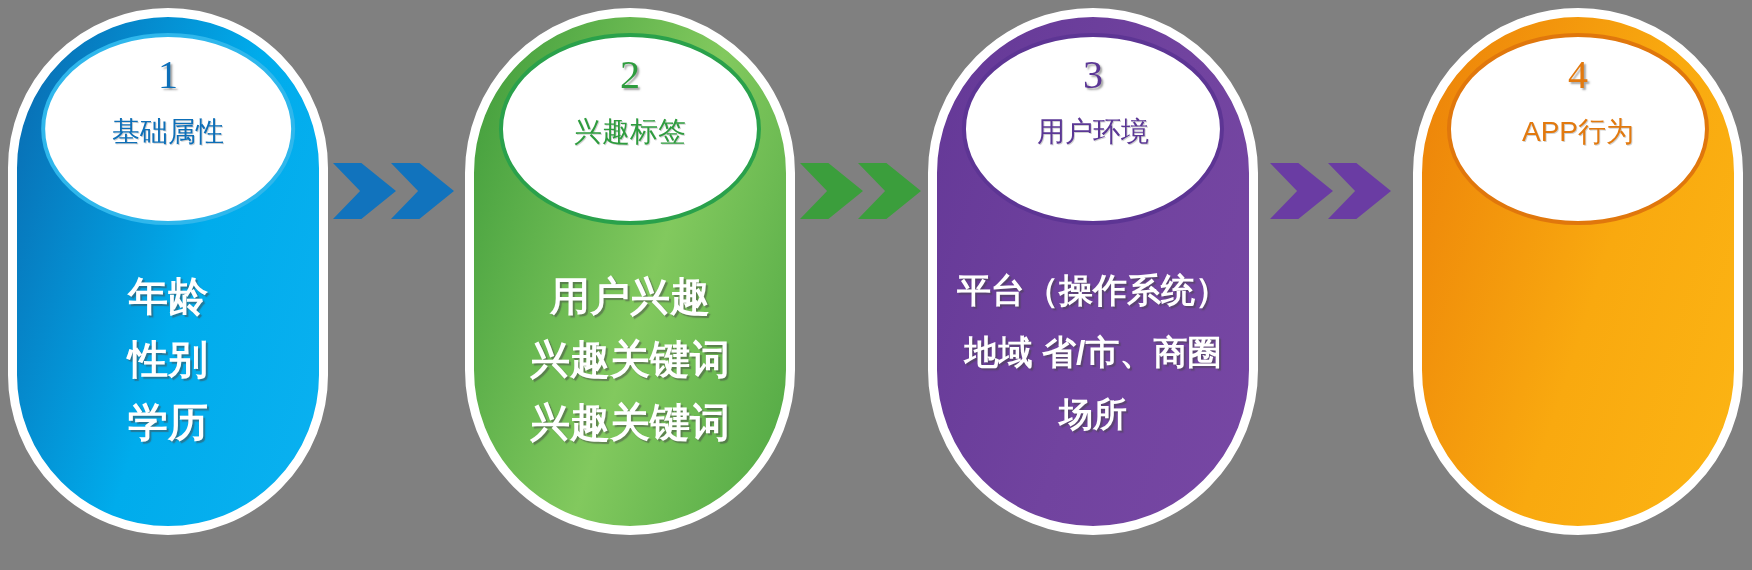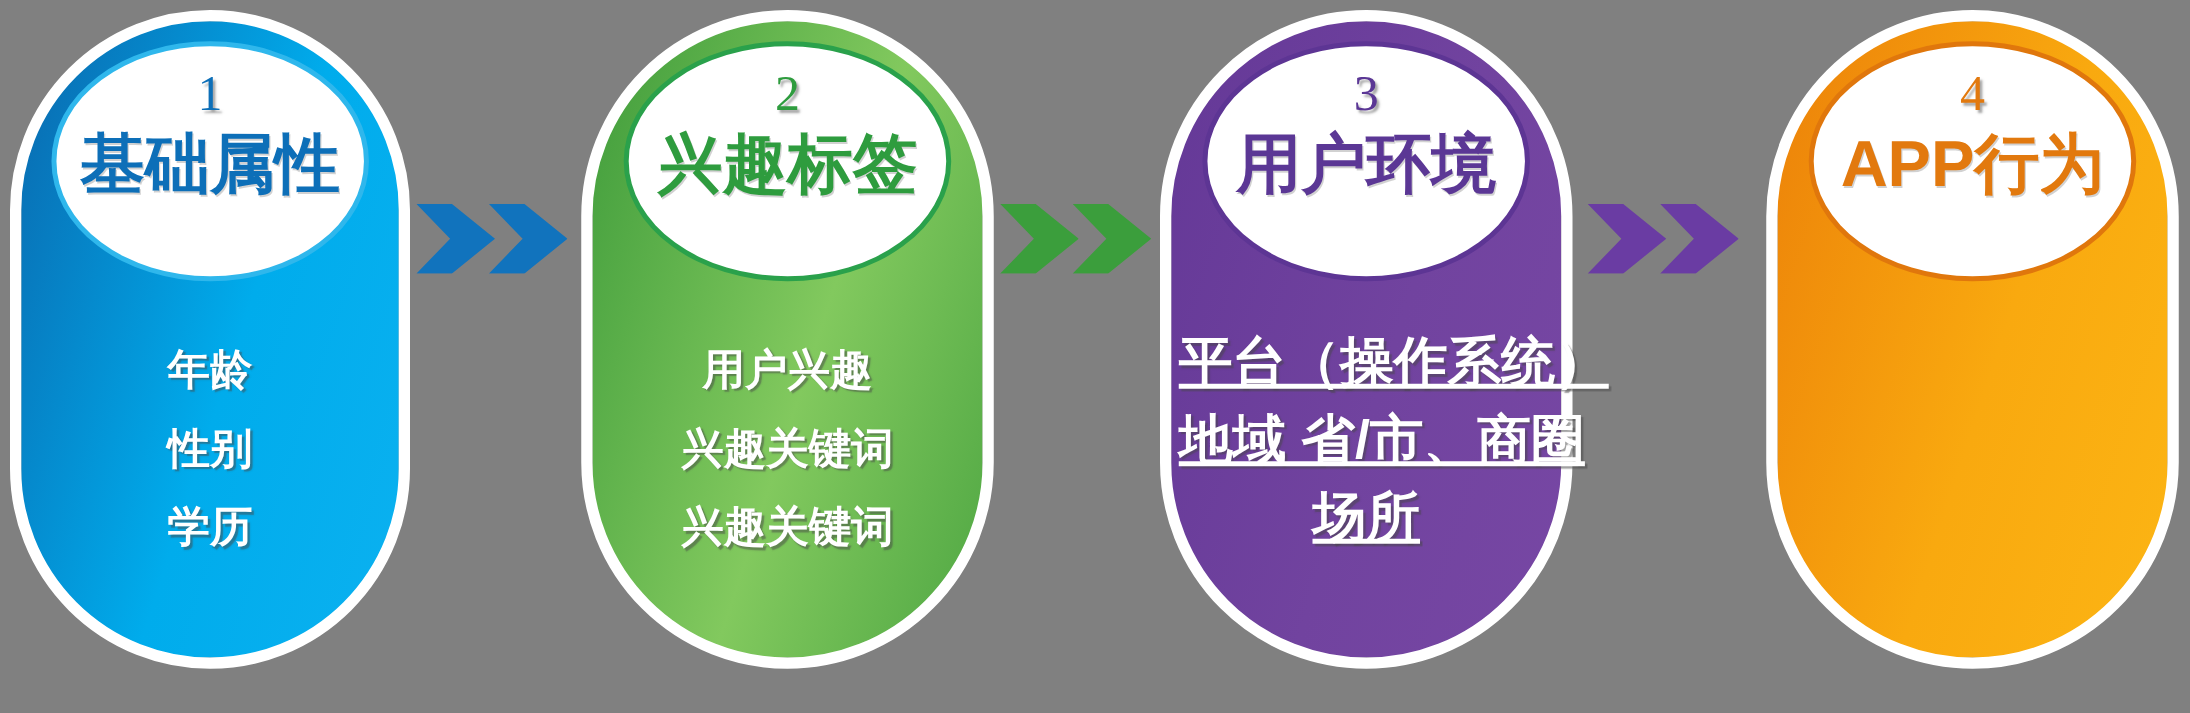--- a/index.html
+++ b/index.html
@@ -34,35 +34,35 @@
   }
   .num{
     margin-top:16px;
     font-family:"Liberation Serif",serif;
     font-size:40px;line-height:44px;font-weight:400;
     color:var(--accent);
     text-shadow:2px 2px 2px rgba(90,90,90,0.55);
   }
   .title{
     margin-top:12px;
-    font-size:52px;line-height:46px;font-weight:700;
+    font-size:28px;line-height:46px;font-weight:400;
     color:var(--accent);
     text-shadow:1px 1px 0 rgba(0,0,0,0.18);
     letter-spacing:0px;
     white-space:nowrap;
   }
   .body{
     position:absolute;left:6px;right:6px;
     text-align:center;
     color:#ffffff;font-weight:700;
     text-shadow:2px 2px 1px rgba(70,70,70,0.5);
     white-space:nowrap;
   }
-  .s1 .body,.s2 .body{top:248px;font-size:34px;line-height:63px;}
-  .s3 .body{top:242px;font-size:43px;line-height:62px;text-decoration:underline;}
+  .s1 .body,.s2 .body{top:248px;font-size:40px;line-height:63px;}
+  .s3 .body{top:242px;font-size:34px;line-height:62px;}
   .s4 .body{top:270px;font-size:40px;line-height:63px;}
   
   .arrow{
     position:absolute;top:163px;width:122px;height:56px;
   }
   .a1{left:333px;}
   .a2{left:800px;}
   .a3{left:1270px;}
   .chev{
     position:absolute;top:0;

